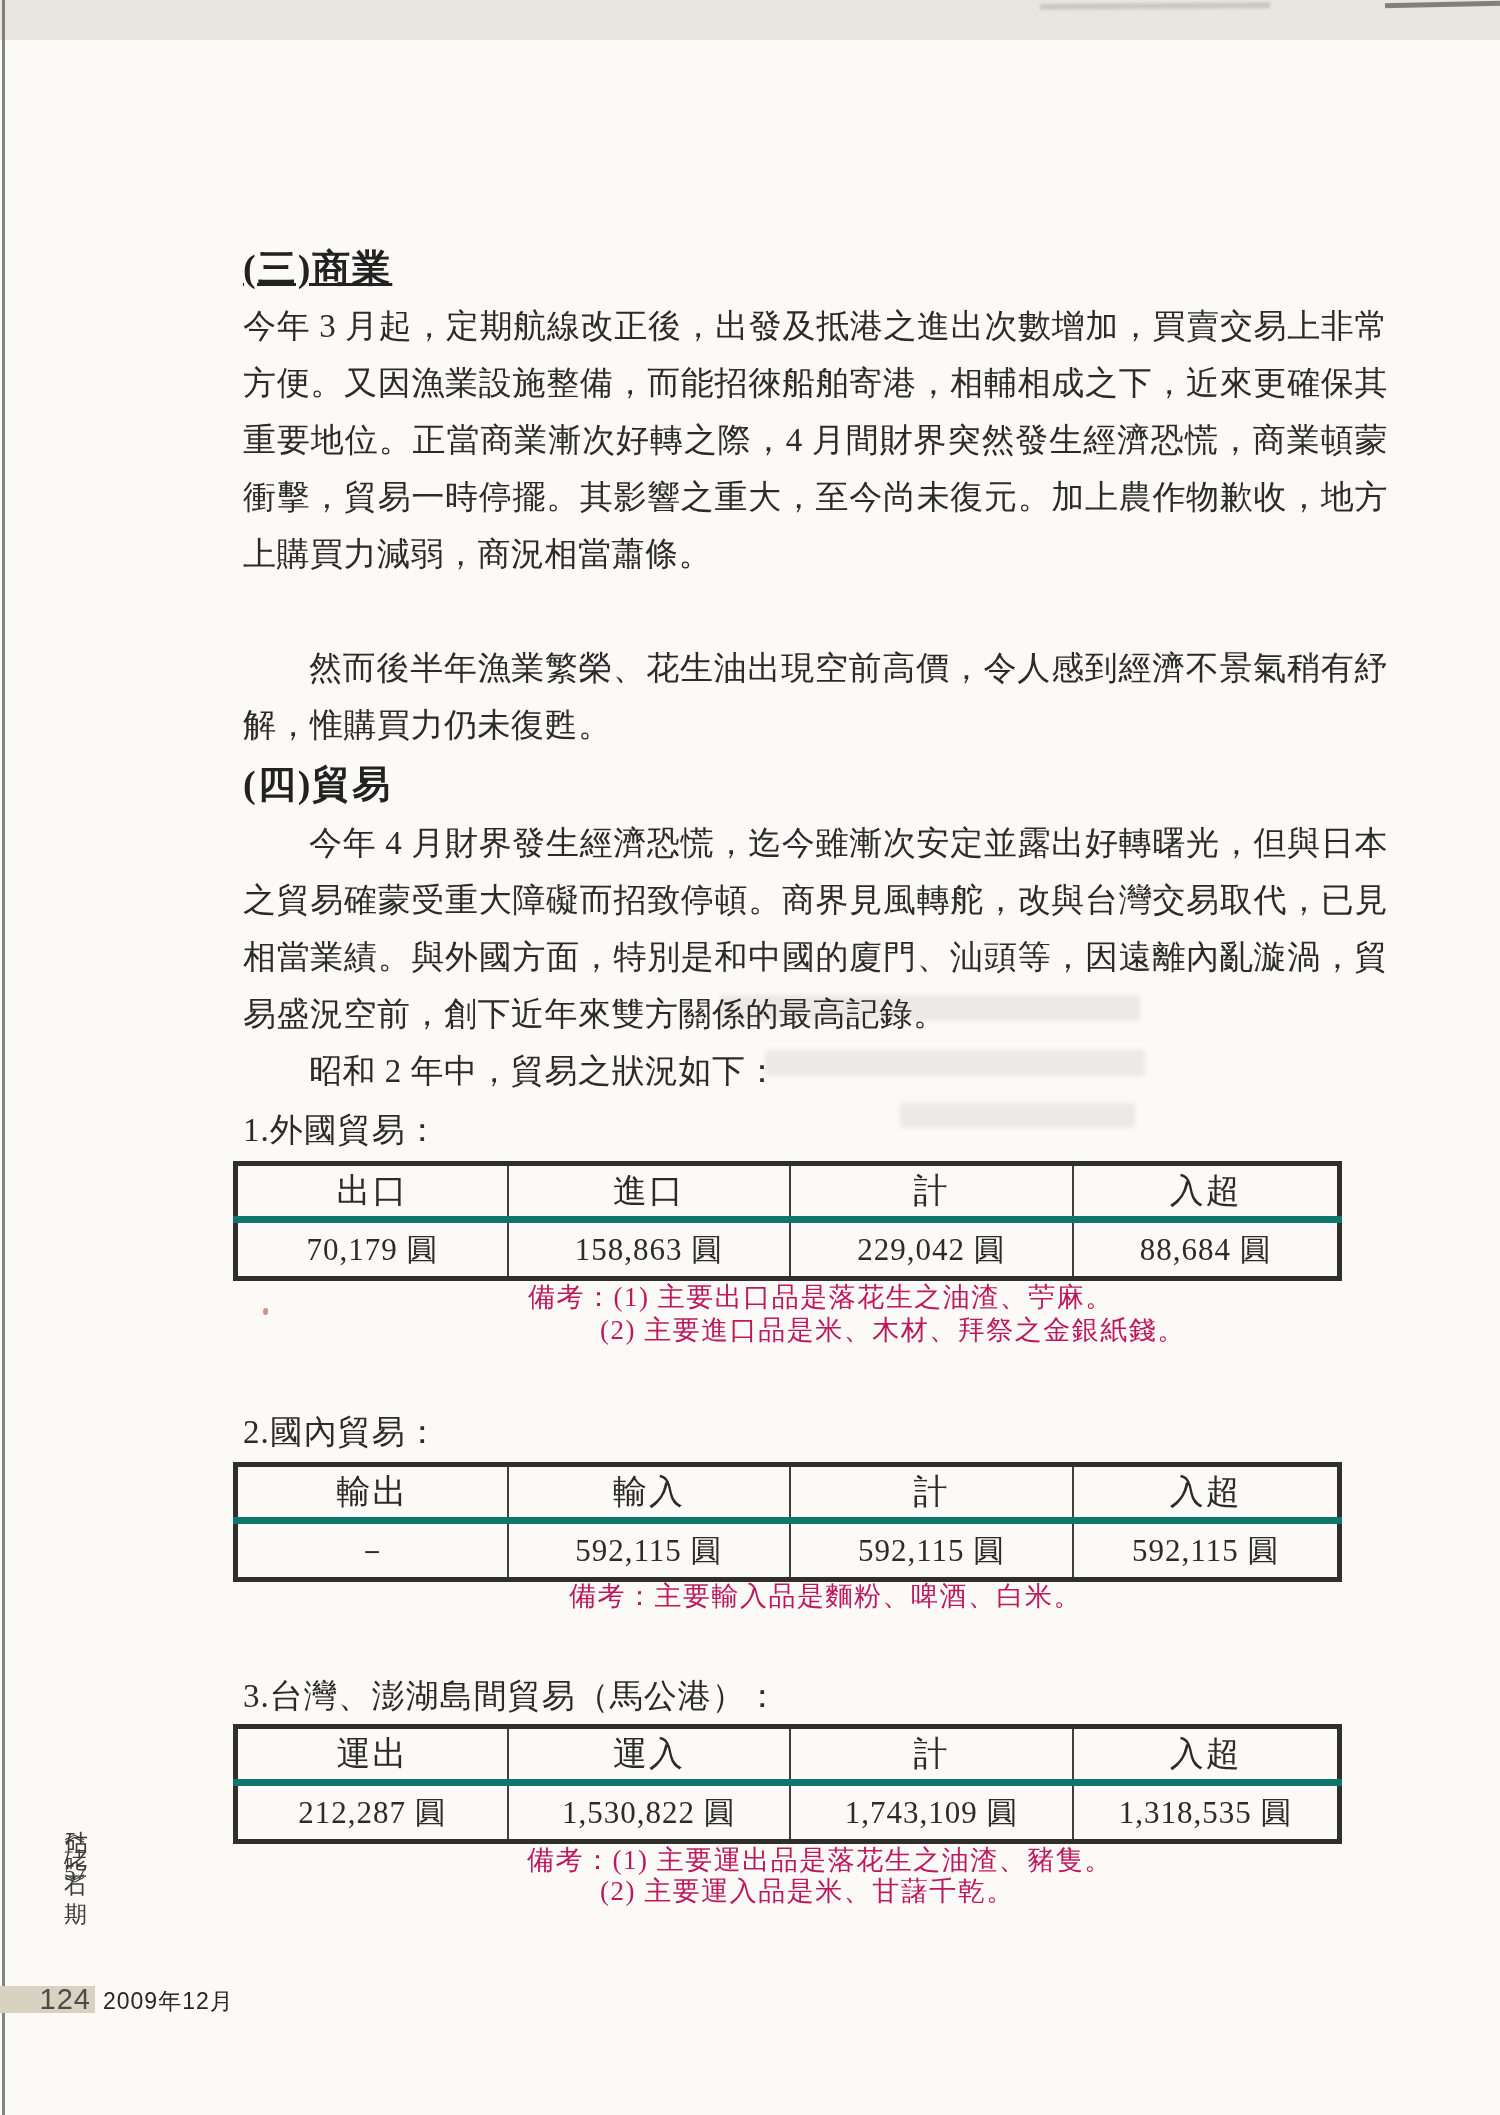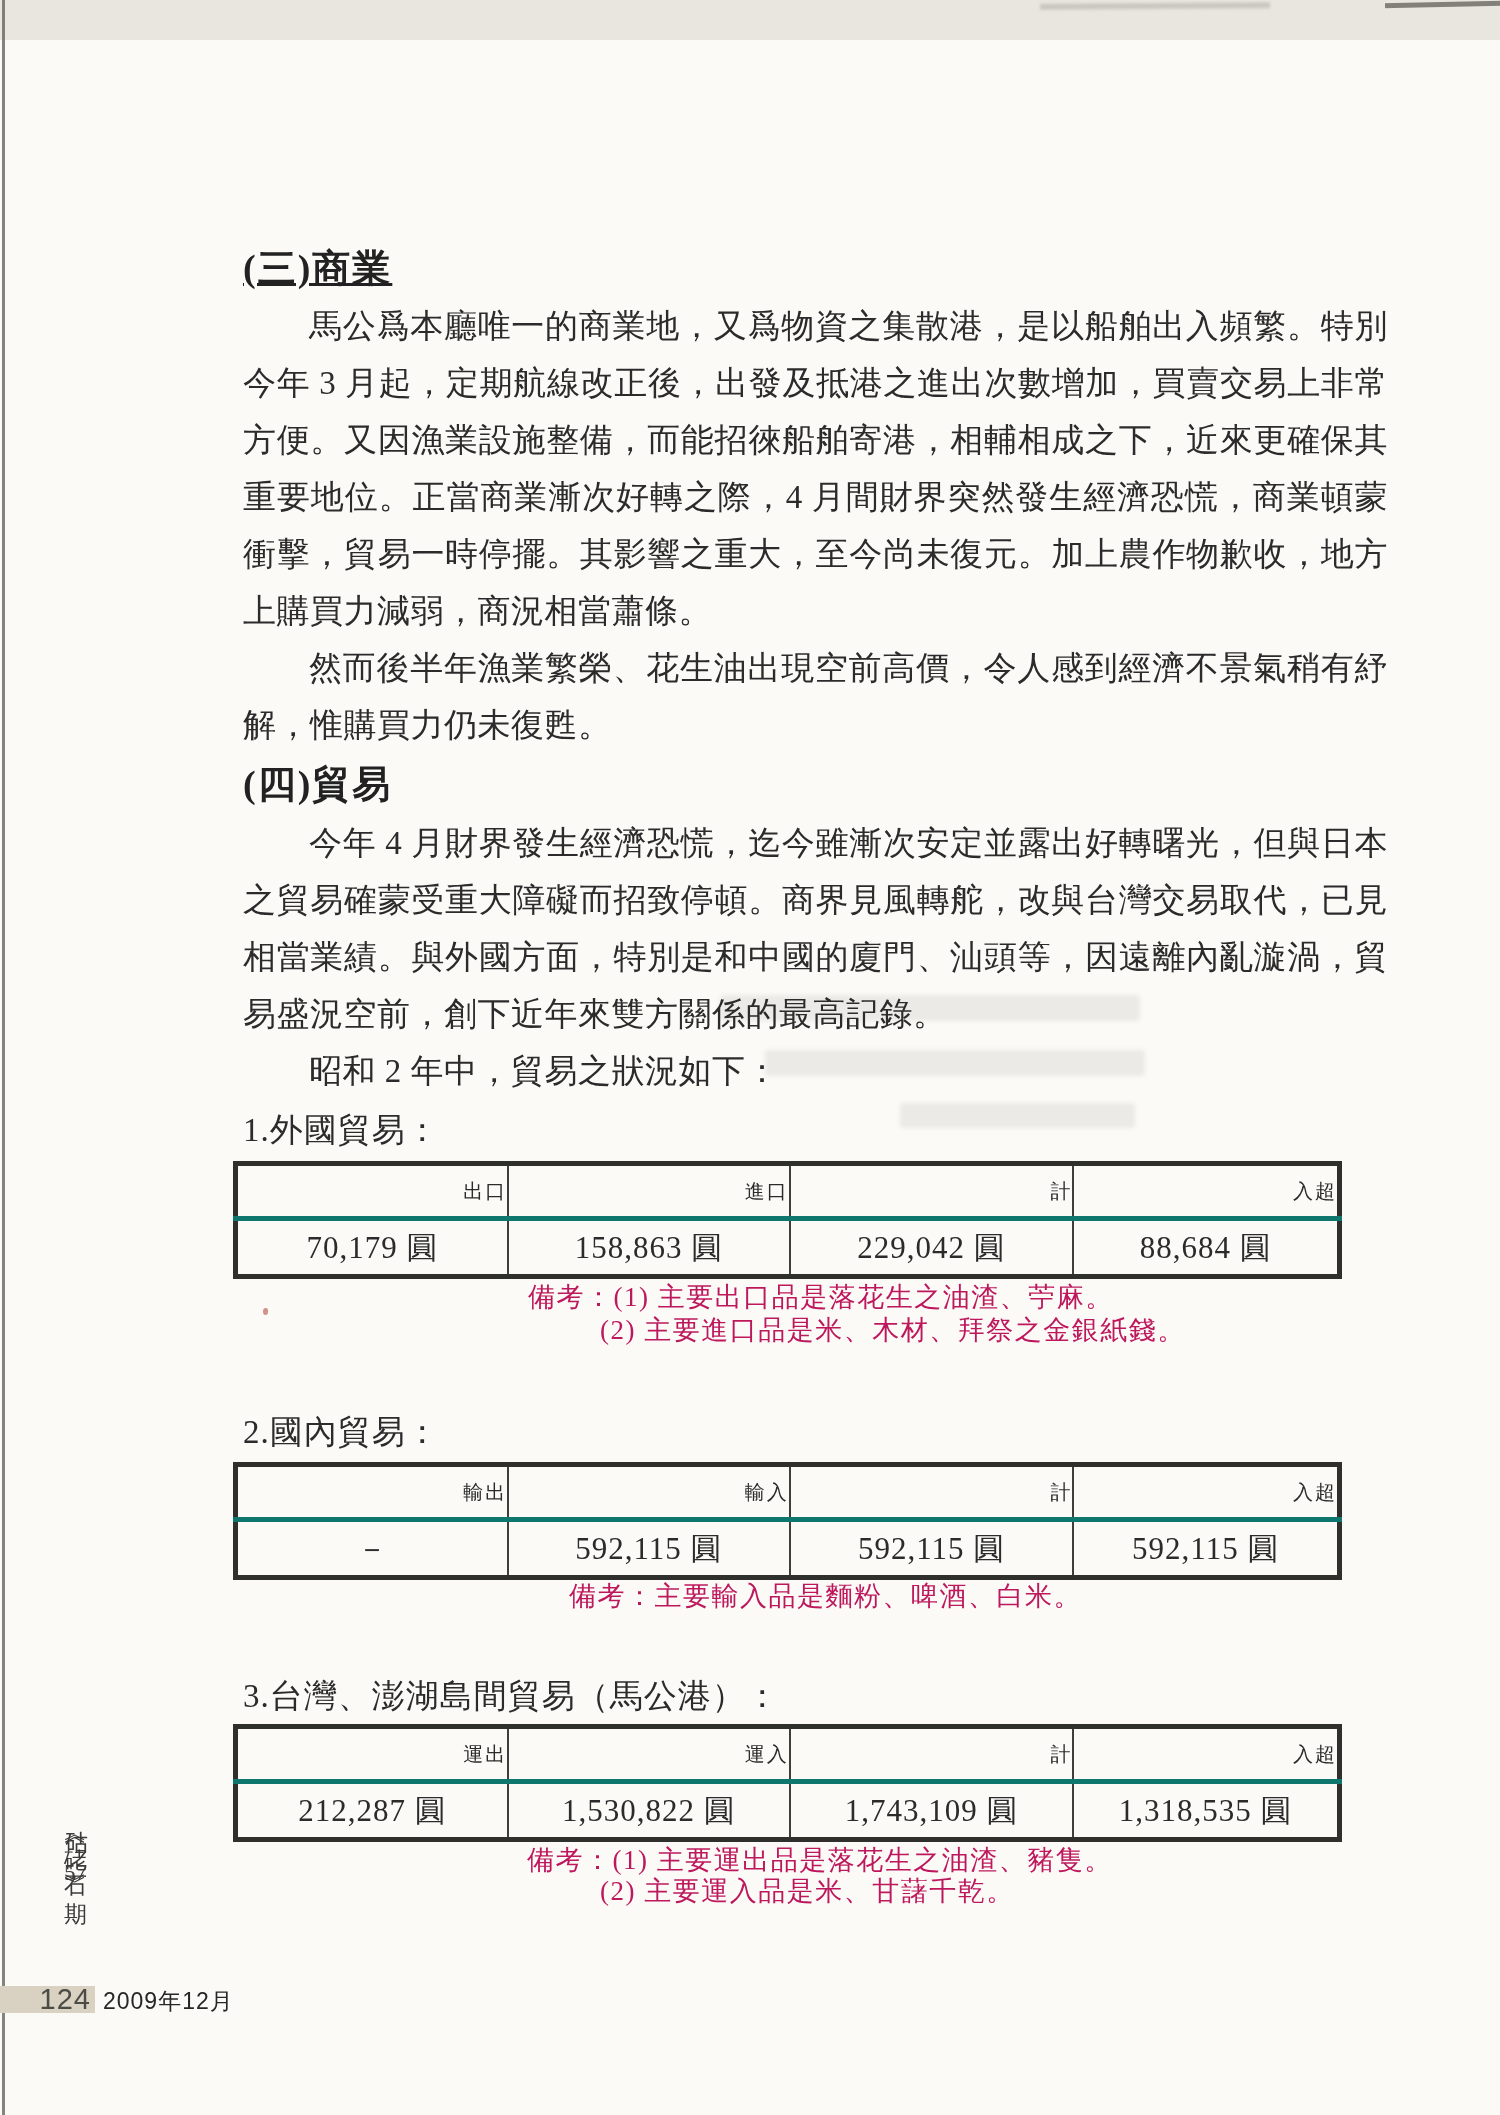--- a/index.html
+++ b/index.html
@@ -30,22 +30,22 @@
   .fill{white-space:normal;text-align:justify;text-align-last:justify;}
   .indent{text-indent:66px;}
   .sub-title{position:absolute;left:243px;margin:0;font-size:33px;font-weight:400;line-height:40px;letter-spacing:1px;}
 
   
   .table-wrap{position:absolute;left:233px;width:1109px;}
   table.trade{border-collapse:collapse;table-layout:fixed;width:1109px;background:transparent;}
   table.trade, table.trade tr, table.trade th, table.trade td{border:0;}
   table.trade{border:5px solid #2f2f2b;}
   table.trade th{
-    height:50px;font-size:20px;font-weight:400;letter-spacing:2px;
-    border-bottom:5px solid #0f766e;text-align:right;vertical-align:middle;padding:0;
+    height:50px;font-size:34px;font-weight:400;letter-spacing:2px;
+    border-bottom:7px solid #0f766e;text-align:center;vertical-align:middle;padding:0;
   }
   table.trade td{
     height:53px;font-size:31px;text-align:center;vertical-align:middle;padding:0;letter-spacing:1px;
   }
   table.trade th + th, table.trade td + td{border-left:2px solid #3e3e3a;}
   .c1{width:24.7%;} .c2{width:25.5%;} .c3{width:25.7%;} .c4{width:24.1%;}
 
   .remark{
     position:absolute;margin:0;
     font-size:27px;line-height:32px;letter-spacing:1.5px;color:#be185d;
@@ -81,21 +81,20 @@
   <div class="top-streak-1"></div>
   <div class="top-streak-2"></div>
   <div class="ghost" style="left:720px;top:995px;width:420px;height:26px;"></div>
   <div class="ghost" style="left:765px;top:1050px;width:380px;height:26px;"></div>
   <div class="ghost" style="left:900px;top:1103px;width:235px;height:25px;"></div>
   <div class="red-speck"></div>
 
   <h2 class="sec-heading" style="top:244px;text-decoration:underline;">(三)商業</h2>
 
   <div class="para" style="top:298px;">
-    <div class="tline fill indent">馬公爲本廳唯一的商業地，又爲物資之集散港，是以船舶出入頻繁。特別</div>
     <div class="tline fill">今年 3 月起，定期航線改正後，出發及抵港之進出次數增加，買賣交易上非常</div>
     <div class="tline fill">方便。又因漁業設施整備，而能招徠船舶寄港，相輔相成之下，近來更確保其</div>
     <div class="tline fill">重要地位。正當商業漸次好轉之際，4 月間財界突然發生經濟恐慌，商業頓蒙</div>
     <div class="tline fill">衝擊，貿易一時停擺。其影響之重大，至今尚未復元。加上農作物歉收，地方</div>
     <div class="tline">上購買力減弱，商況相當蕭條。</div>
   </div>
 
   <div class="para" style="top:640px;">
     <div class="tline fill indent">然而後半年漁業繁榮、花生油出現空前高價，令人感到經濟不景氣稍有紓</div>
     <div class="tline">解，惟購買力仍未復甦。</div>

